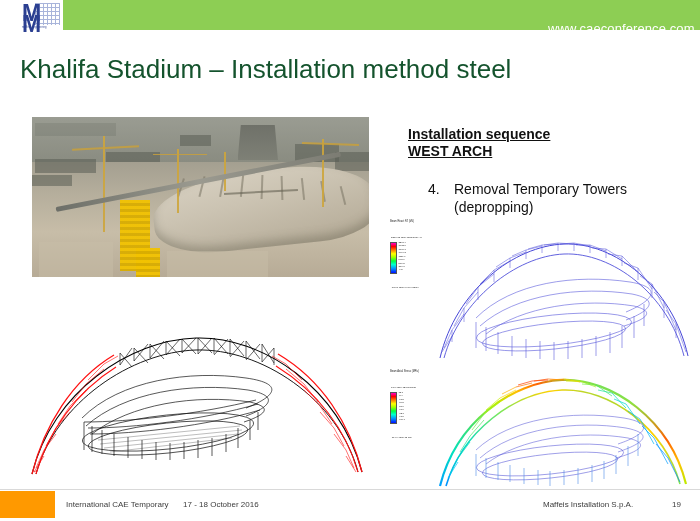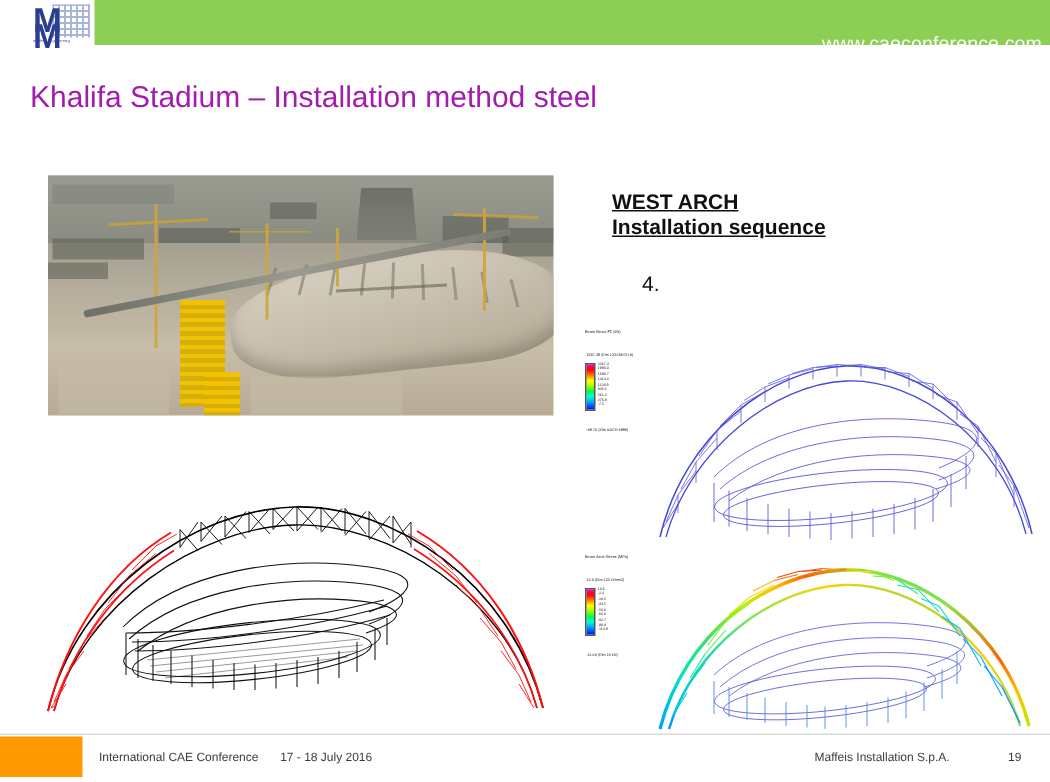--- a/index.html
+++ b/index.html
@@ -129,22 +129,22 @@
     letter-spacing: .1px;
     white-space: nowrap;
     margin-top: 14px;
   }
 
   
   #slide-title {
     position: absolute;
     left: 20px;
     top: 54px;
-    font-size: 20px;
-    color: #a21caf;
+    font-size: 26px;
+    color: #14532d;
     white-space: nowrap;
   }
 
   
   #site-photo {
     position: absolute;
     left: 32px;
     top: 117px;
     width: 337px;
     height: 160px;
@@ -388,26 +388,27 @@
 
     <div class="big-beam"></div>
     <div class="yellow-tower"></div>
     <div class="yellow-tower" style="left:31%; top:82%; width:7%; height:18%;"></div>
 
     <div class="ground-patch" style="left:2%;  top:78%; width:22%; height:22%;"></div>
     <div class="ground-patch" style="left:40%; top:84%; width:30%; height:16%;"></div>
   </div>
 
   <div id="seq-heading">
+    <span class="line">Installation sequence</span>
     <span class="line">WEST ARCH</span>
-    <span class="line">Installation sequence</span>
   </div>
 
   <div id="step-item">
     <span class="num">4.</span>
+    <span class="txt">Removal Temporary Towers (depropping)</span>
   </div>
 
   <div class="fig" style="left:10px; top:322px; width:370px; height:160px;">
     <svg width="370" height="160" viewBox="0 0 370 160">
       <defs>
         <g id="ignore"></g>
       </defs>
 
       <path d="M22,152 C42,70 120,18 186,16 C252,14 330,66 352,150" fill="none" stroke="#000" stroke-width="1.1"></path>
 
@@ -720,20 +721,20 @@
         <span>-98.8</span>
         <span>-114.9</span>
       </div>
     </div>
     <span class="lg-min">-114.9 (Elm 15 kN)</span>
   </div>
 
   <div id="footer-rule"></div>
   <div id="footer-orange"></div>
   <div id="footer-left">
-    <span>International CAE Conference</span>
+    <span>International CAE Temporary</span>
     <span class="sep"></span>
-    <span>17 - 18 July 2016</span>
+    <span>17 - 18 October 2016</span>
   </div>
   <div id="footer-right">Maffeis Installation S.p.A.</div>
   <div id="footer-page">19</div>
 
 </div>
 
 </body></html>

